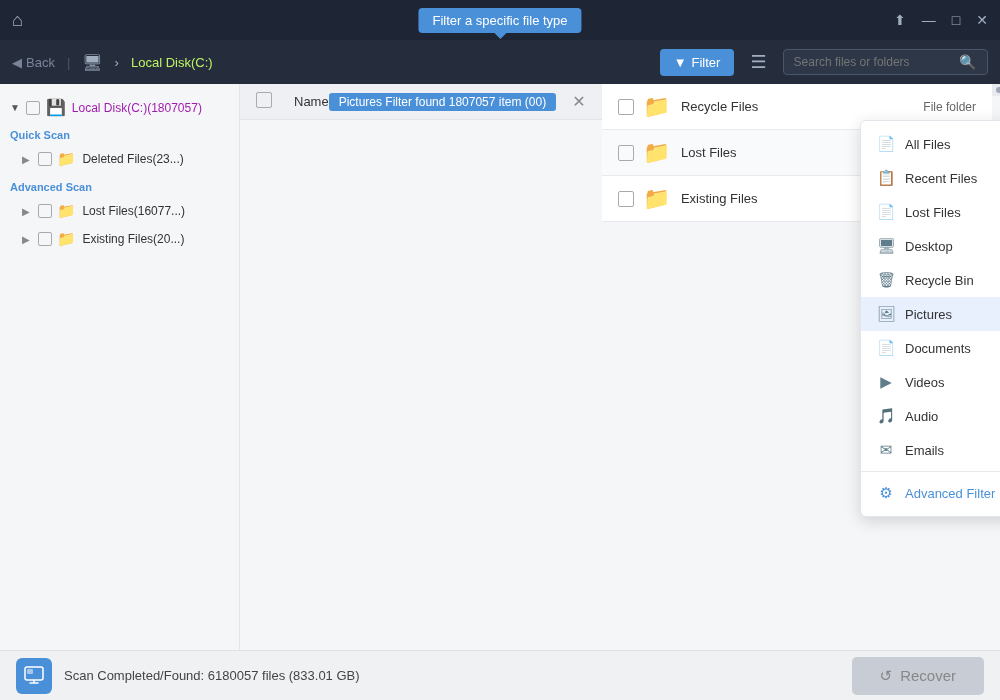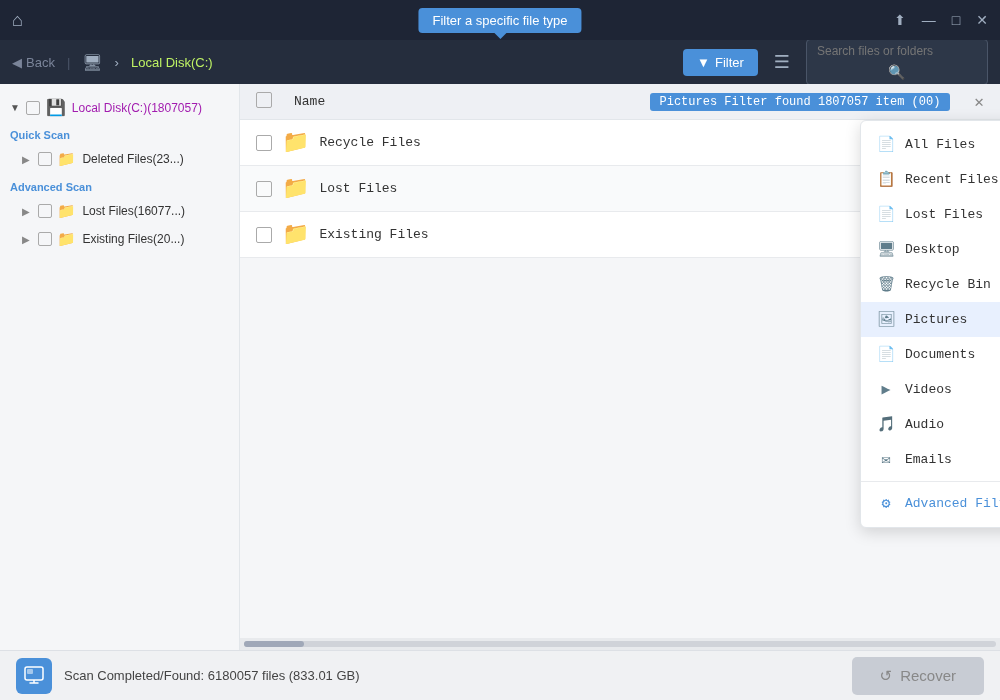--- a/index.html
+++ b/index.html
@@ -71,21 +71,20 @@
     }
     .menu-btn { color: #a0aec0; font-size: 18px; cursor: pointer; padding: 4px 8px; }
     .search-box {
       display: flex;
       align-items: center;
       background: #2d3748;
       border: 1px solid #4a5568;
       border-radius: 4px;
       padding: 4px 10px;
       gap: 6px;
-      flex-direction: column;
     }
     .search-box input {
       background: transparent;
       border: none;
       color: #a0aec0;
       font-size: 12px;
       outline: none;
       width: 160px;
     }
     .search-icon { color: #7a8499; font-size: 14px; }
@@ -119,40 +118,40 @@
       padding: 5px 10px 5px 22px;
       gap: 6px;
       cursor: pointer;
     }
     .sidebar-item .cb { width: 14px; height: 14px; border: 1px solid #aaa; border-radius: 2px; display: inline-block; flex-shrink: 0; }
     .folder-icon { color: #f5a623; font-size: 15px; }
     .sidebar-item-label { font-size: 12px; color: #333; white-space: nowrap; overflow: hidden; text-overflow: ellipsis; }
     .expand-arrow { color: #888; font-size: 10px; margin-right: 2px; }
 
     
-    .content { flex: 1; display: flex; flex-direction: column; position: relative; font-family: Liberation Mono, monospace; }
+    .content { flex: 1; display: flex; flex-direction: row; position: relative; }
     .content-header {
       height: 36px;
       background: #eef0f4;
       border-bottom: 1px solid #e2e6ea;
       display: flex;
       align-items: center;
       padding: 0 16px;
       gap: 0;
     }
     .col-check { width: 30px; }
     .col-check-box { width: 16px; height: 16px; border: 1px solid #aaa; border-radius: 2px; display: inline-block; }
     .col-name { flex: 1; color: #333; font-weight: 500; font-size: 13px; padding-left: 8px; }
     .filter-badge {
       background: #4a90d9;
       color: white;
       padding: 2px 10px;
       border-radius: 3px;
       font-size: 12px;
-      margin-right: 24px;
+      margin-right: 16px;
       text-align: center;
     }
     .close-x { color: #888; cursor: pointer; margin-left: auto; font-size: 16px; }
 
     
     .file-list { flex: 1; overflow-y: auto; }
     .file-row {
       display: flex;
       align-items: center;
       padding: 0 16px;

